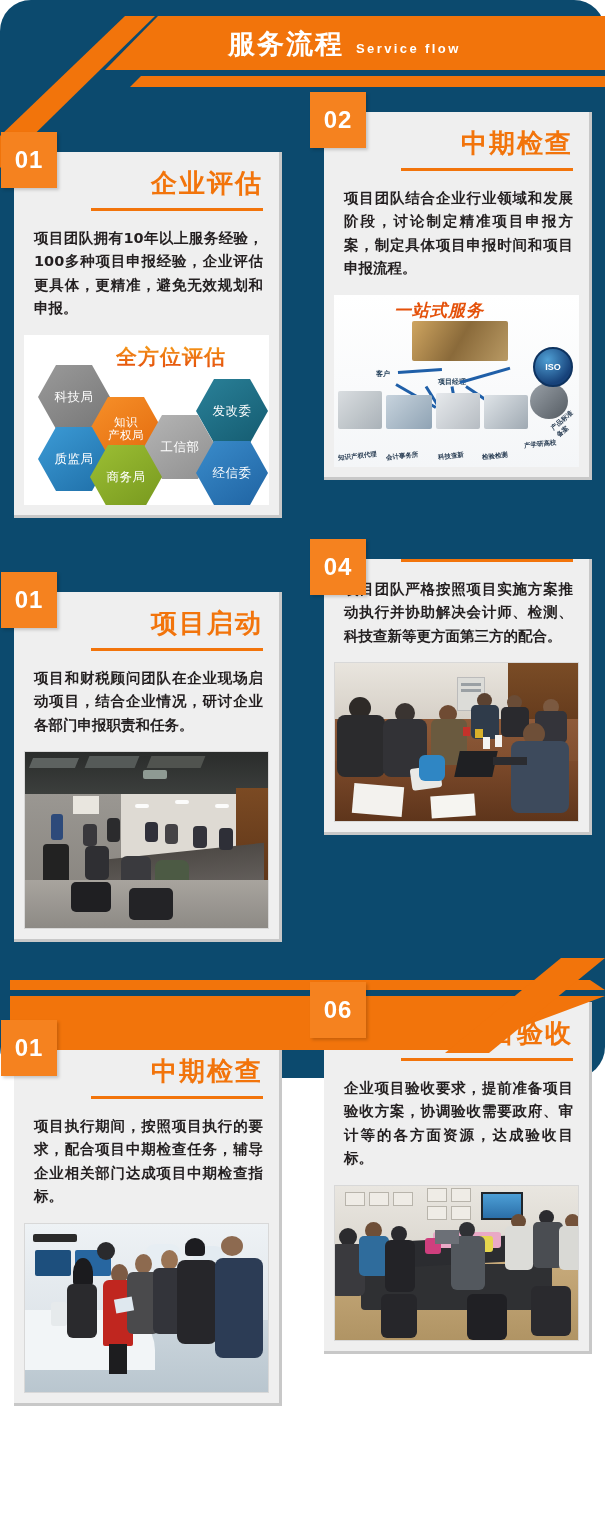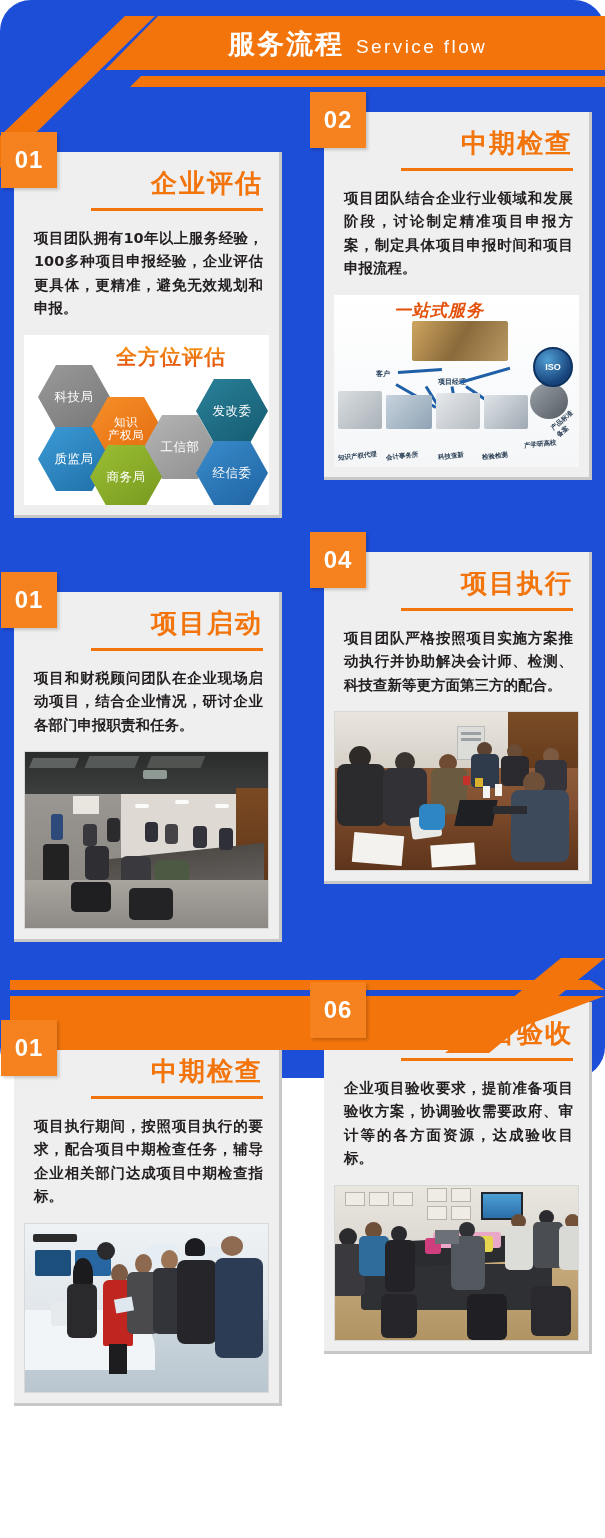--- a/index.html
+++ b/index.html
@@ -2,21 +2,21 @@
 <html><head>
 <meta charset="utf-8">
 <style>
   * { box-sizing: border-box; margin: 0; padding: 0; }
   html, body {
     width: 605px; height: 1538px;
     background: #ffffff;
     font-family: "Liberation Sans", "DejaVu Sans", sans-serif;
     overflow: hidden;
   }
-  .page { position: relative; width: 605px; height: 1078px; background:#1d4ed8;border-radius:31px; }
+  .page { position: relative; width: 605px; height: 1078px; background:#0c4a6e;border-radius:31px; }
 
   
   .header { position:absolute; left:0; top:0; width:605px; height:104px; }
   .hdr-band {
     position:absolute; left:0; top:16px; width:605px; height:54px;
     background:#F2740B;
     clip-path: polygon(158px 0, 605px 0, 605px 54px, 105px 54px);
   }
   .hdr-stripe {
     position:absolute; left:0; top:76px; width:605px; height:11px;
@@ -30,21 +30,21 @@
   }
   .hdr-title-wrap {
     position:absolute; left:228px; top:26px; height:38px;
     display:flex; align-items:baseline; gap:12px;
   }
   .hdr-title-cn {
     font-size:27px; font-weight:bold; color:#ffffff; letter-spacing:2px;
     font-family:"DejaVu Sans","Liberation Sans",sans-serif;
   }
   .hdr-title-en {
-    font-size:19px; color:#ffffff; letter-spacing:2.4px; font-weight:400;
+    font-size:13px; color:#ffffff; letter-spacing:2.4px; font-weight:700;
   }
 
   
   .col { position:absolute; }
   .col-left  { left:14px;  width:268px; }
   .col-right { left:324px; width:268px; }
 
   .card {
     position:relative;
     background:#EFEFEF;
@@ -317,21 +317,20 @@
           <div class="os-bottom-label" style="left:190px;bottom:18px;">产学研高校</div>
           <div class="os-bottom-label" style="left:218px;bottom:34px;transform:rotate(-40deg);">产品标准备案</div>
         </div>
       </div>
     </div>
   </div>
 
   <div class="col col-right" style="top:552px;">
     <div class="card">
       <div class="badge right">04</div>
-      <div class="card-title">项目执行</div>
       <div class="title-rule"></div>
       <div class="card-body">项目团队严格按照项目实施方案推动执行并协助解决会计师、检测、科技查新等更方面第三方的配合。</div>
       <div class="card-media">
         <div class="photo" style="height:160px;background:#b8b3ad;">
           <div class="scene">
             <div class="sc-band" style="left:0;top:0;right:0;height:56px;background:linear-gradient(#e9e5de,#d6d0c7);"></div>
             <div class="sc-band" style="right:0;top:0;width:70px;height:86px;background:linear-gradient(#7a4c26,#5b3318);"></div>
             <div class="sc-band" style="left:122px;top:14px;width:28px;height:34px;background:#dcdcd8;border:1px solid #bbb;"></div>
             <div class="sc-band" style="left:126px;top:20px;width:20px;height:3px;background:#9aa0a4;"></div>
             <div class="sc-band" style="left:126px;top:26px;width:20px;height:3px;background:#9aa0a4;"></div>

